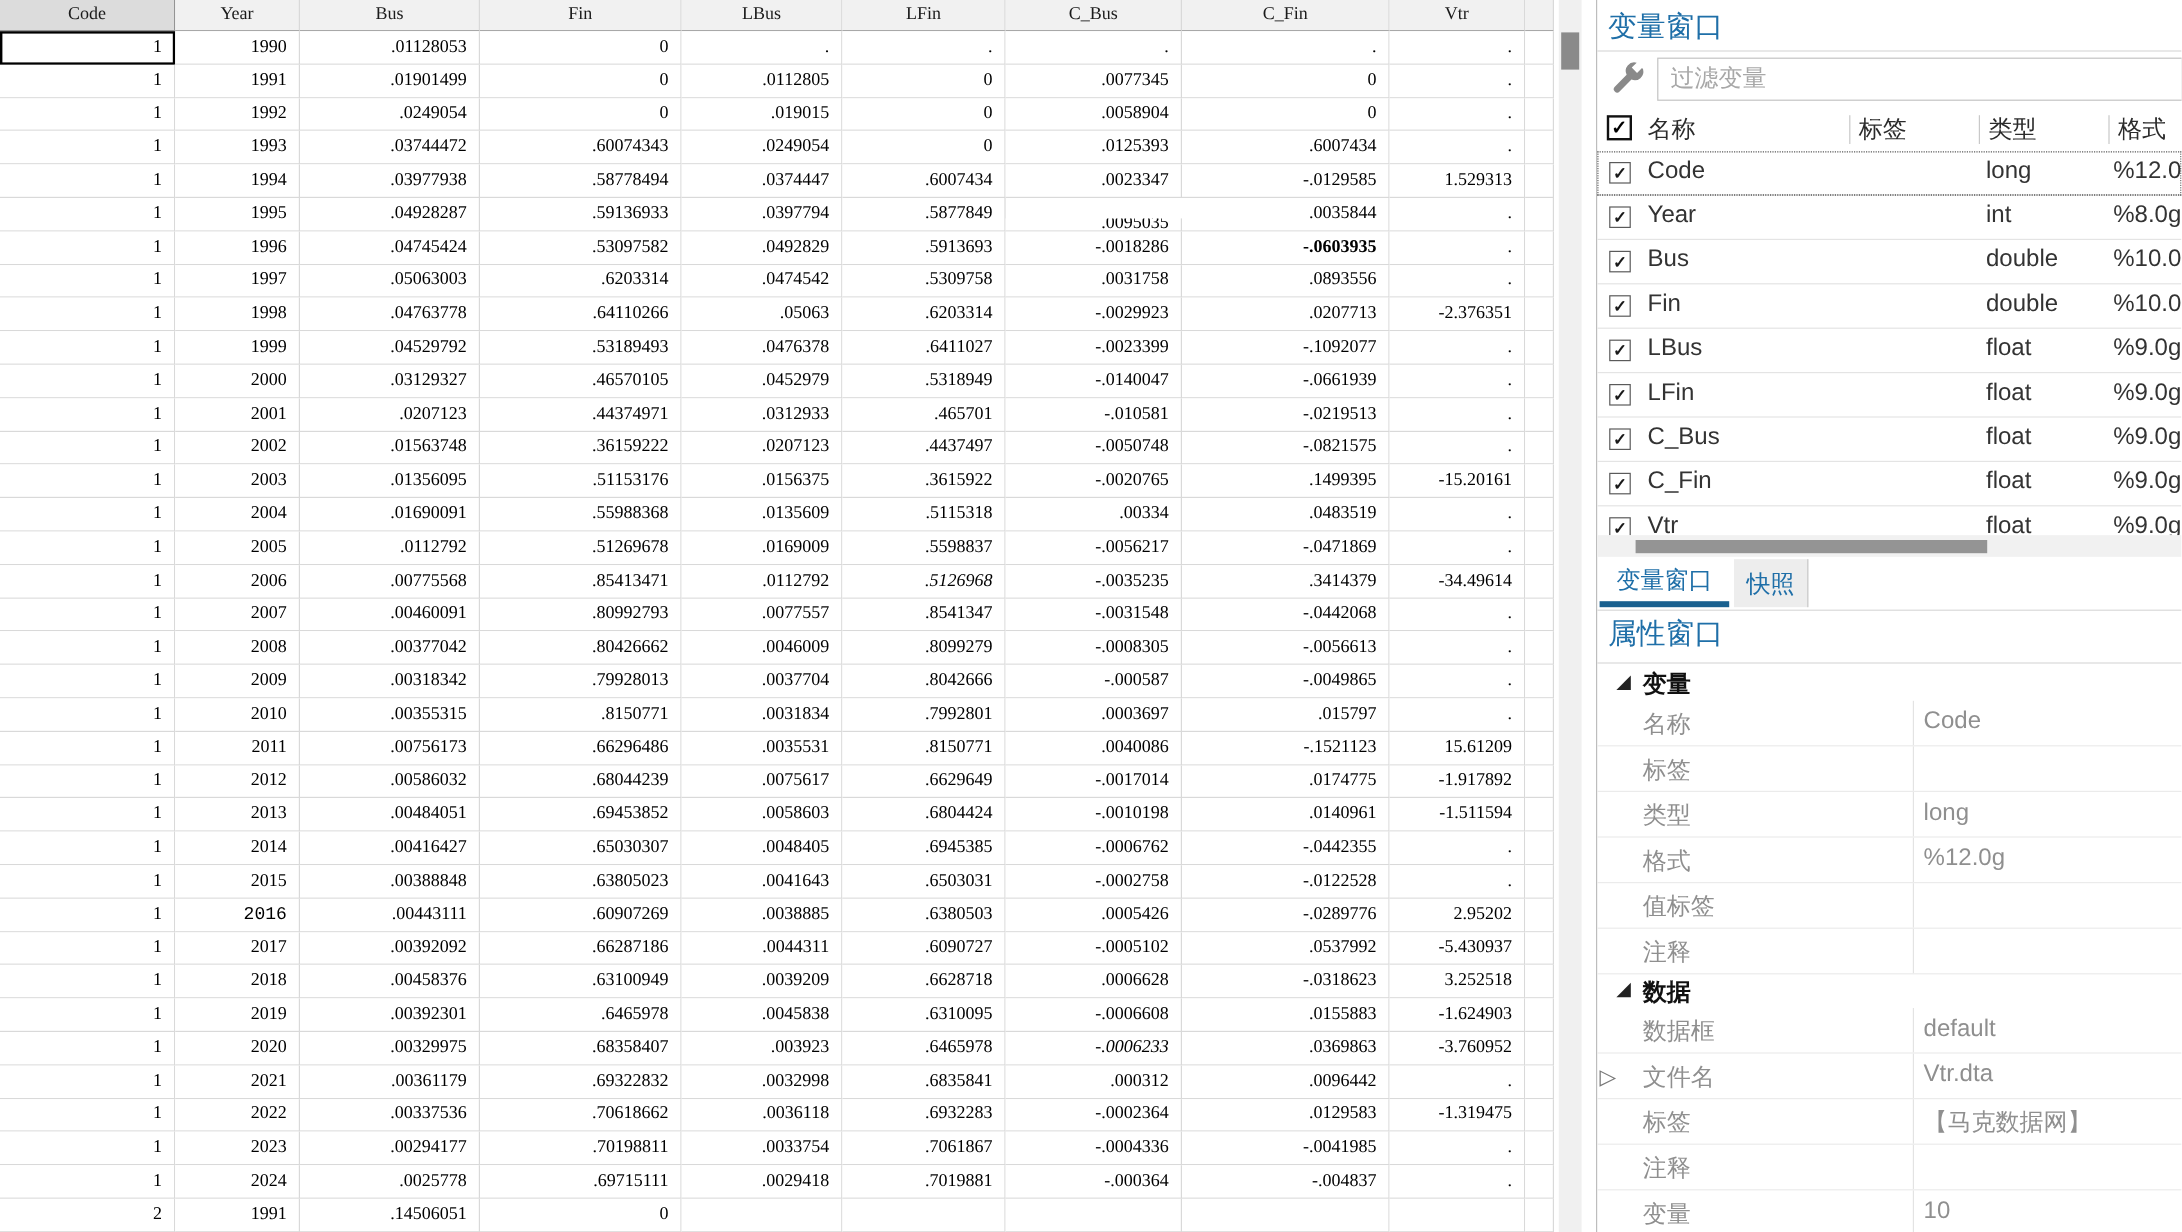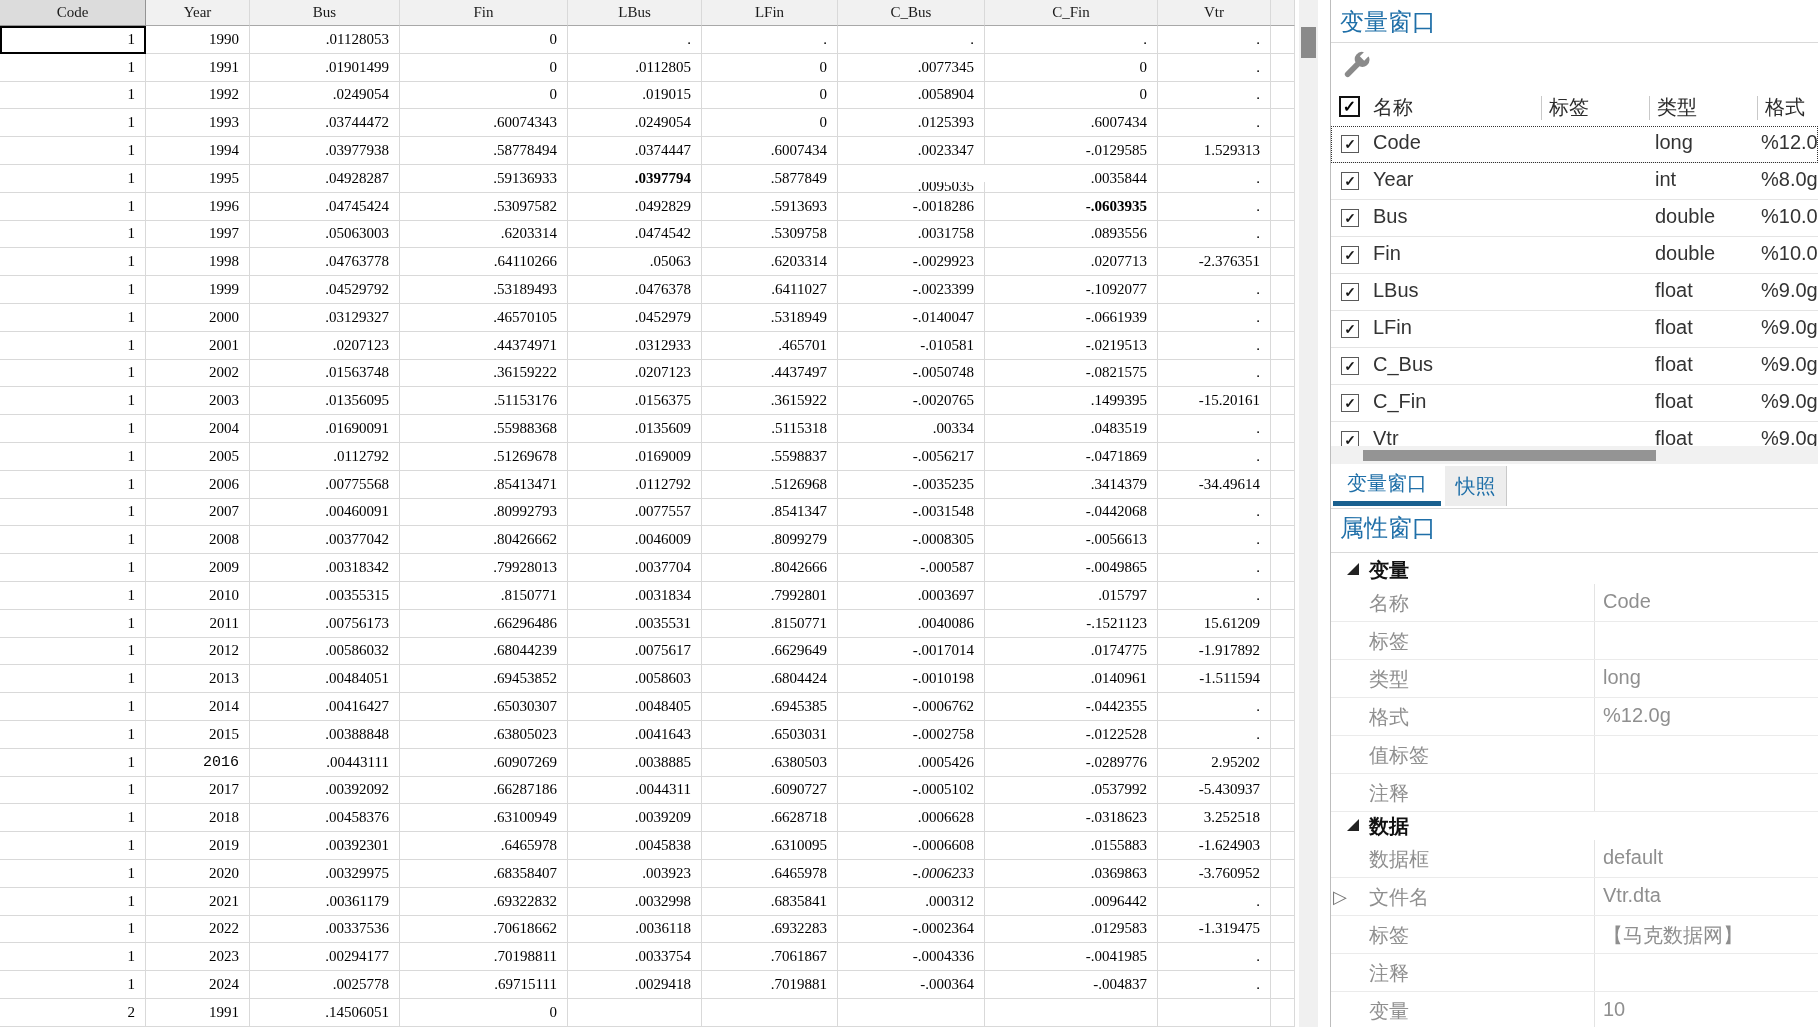--- a/index.html
+++ b/index.html
@@ -147,21 +147,21 @@
         <div class="g-cell" style="width: 147px;">.0023347</div>
         <div class="g-cell" style="width: 173px;">-.0129585</div>
         <div class="g-cell" style="width: 113px;">1.529313</div>
         <div class="g-cell" style="width: 24px;"></div>
       </div>
       <div class="g-row">
         <div class="g-cell" style="width: 146px;">1</div>
         <div class="g-cell" style="width: 104px;">1995</div>
         <div class="g-cell" style="width: 150px;">.04928287</div>
         <div class="g-cell" style="width: 168px;">.59136933</div>
-        <div class="g-cell" style="width: 134px; font-weight: bold;">.0397794</div>
+        <div class="g-cell" style="width: 134px;">.0397794</div>
         <div class="g-cell" style="width: 136px;">.5877849</div>
         <div class="g-cell" style="width: 147px; margin-top: 17px;">.0095035</div>
         <div class="g-cell" style="width: 173px;">.0035844</div>
         <div class="g-cell" style="width: 113px;">.</div>
         <div class="g-cell" style="width: 24px;"></div>
       </div>
       <div class="g-row">
         <div class="g-cell" style="width: 146px;">1</div>
         <div class="g-cell" style="width: 104px;">1996</div>
         <div class="g-cell" style="width: 150px;">.04745424</div>
@@ -280,21 +280,21 @@
         <div class="g-cell" style="width: 173px;">-.0471869</div>
         <div class="g-cell" style="width: 113px;">.</div>
         <div class="g-cell" style="width: 24px;"></div>
       </div>
       <div class="g-row">
         <div class="g-cell" style="width: 146px;">1</div>
         <div class="g-cell" style="width: 104px;">2006</div>
         <div class="g-cell" style="width: 150px;">.00775568</div>
         <div class="g-cell" style="width: 168px;">.85413471</div>
         <div class="g-cell" style="width: 134px;">.0112792</div>
-        <div class="g-cell" style="width: 136px;">.5126968</div>
+        <div class="g-cell" style="width: 136px; font-style: italic;">.5126968</div>
         <div class="g-cell" style="width: 147px;">-.0035235</div>
         <div class="g-cell" style="width: 173px;">.3414379</div>
         <div class="g-cell" style="width: 113px;">-34.49614</div>
         <div class="g-cell" style="width: 24px;"></div>
       </div>
       <div class="g-row">
         <div class="g-cell" style="width: 146px;">1</div>
         <div class="g-cell" style="width: 104px;">2007</div>
         <div class="g-cell" style="width: 150px;">.00460091</div>
         <div class="g-cell" style="width: 168px;">.80992793</div>
@@ -530,20 +530,21 @@
 
 <div id="panel">
 
   <div class="panel-title" style="top:6px">变量窗口</div>
   <div class="hairline" style="top:42px"></div>
 
   <div id="filter-row">
     <svg id="wrench" viewBox="0 0 24 24">
       <path fill="#8a8a8a" d="M22.7 5.2a5.4 5.4 0 0 1-7.3 6.3L8 18.9a2.1 2.1 0 1 1-3-3l7.4-7.4A5.4 5.4 0 0 1 18.7.9l-3.1 3.1 3.3 3.3 3.1-3.1c.4.3.6.6.7 1z"></path>
     </svg>
+    <input id="filter-input" placeholder="过滤变量" style="">
   </div>
 
   <div id="list-header">
     <div class="hdr-cb">✓</div>
     <span style="position:absolute;left:42px;top:4px">名称</span>
     <div class="lh-sep" style="left:210px"></div>
     <span style="position:absolute;left:218px;top:4px">标签</span>
     <div class="lh-sep" style="left:318px"></div>
     <span style="position:absolute;left:326px;top:4px">类型</span>
     <div class="lh-sep" style="left:426px"></div>

